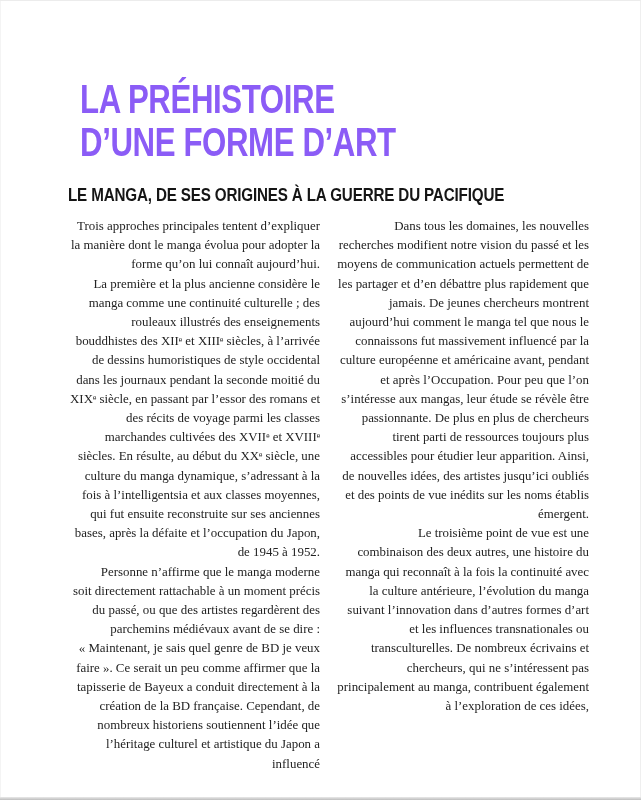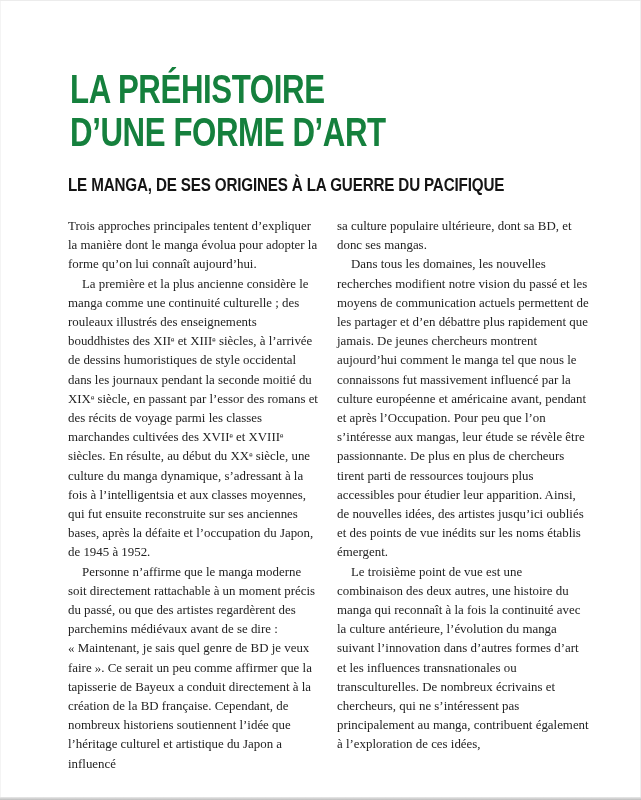--- a/index.html
+++ b/index.html
@@ -16,27 +16,27 @@
     font-family: "Liberation Serif", "DejaVu Serif", serif;
     color: #222222;
     box-shadow: inset 0 1px 0 #ececec, inset 1px 0 0 #f4f4f4, inset -1px 0 0 #efefef;
   }
   .chapter-head {
     position: absolute;
     left: 68px;
     top: 66px;
   }
   .chapter-title {
-    margin: 2px;
+    margin: 12px;
     font-family: "Liberation Sans", "DejaVu Sans", sans-serif;
     font-weight: bold;
     font-size: 40px;
     line-height: 43px;
     letter-spacing: -0.5px;
-    color: #15803d;
+    color: #8b5cf6;
   }
   .t-line {
     display: block;
     transform: scaleX(0.78);
     transform-origin: 0 50%;
     white-space: nowrap;
   }
   .chapter-subtitle {
     margin: 21px 0 0 0;
     font-family: "Liberation Sans", "DejaVu Sans", sans-serif;
@@ -58,21 +58,21 @@
     gap: 17px;
   }
   .col {
     width: 252px;
     flex: 0 0 252px;
   }
   .para {
     margin: 0;
     font-size: 12.9px;
     line-height: 19.2px;
-    text-align: left;
+    text-align: right;
     color: #232323;
   }
   .para.indent {
     text-indent: 14px;
     font-family: Liberation Serif, serif;
   }
   .scan-edge-bottom {
     position: absolute;
     left: 0;
     right: 0;
@@ -96,21 +96,20 @@
 
   <main class="article">
 
     <div class="col col-left">
       <p class="para">Trois approches principales tentent d’expliquer la manière dont le manga évolua pour adopter la forme qu’on lui connaît aujourd’hui.</p>
       <p class="para indent">La première et la plus ancienne considère le manga comme une continuité culturelle&nbsp;; des rouleaux illustrés des enseignements bouddhistes des XIIᵉ et XIIIᵉ siècles, à l’arrivée de dessins humoristiques de style occidental dans les journaux pendant la seconde moitié du XIXᵉ siècle, en passant par l’essor des romans et des récits de voyage parmi les classes marchandes cultivées des XVIIᵉ et XVIIIᵉ siècles. En résulte, au début du XXᵉ siècle, une culture du manga dynamique, s’adressant à la fois à l’intelligentsia et aux classes moyennes, qui fut ensuite reconstruite sur ses anciennes bases, après la défaite et l’occupation du Japon, de 1945 à 1952.</p>
       <p class="para indent">Personne n’affirme que le manga moderne soit directement rattachable à un moment précis du passé, ou que des artistes regardèrent des parchemins médiévaux avant de se dire&nbsp;: «&nbsp;Maintenant, je sais quel genre de BD je veux faire&nbsp;». Ce serait un peu comme affirmer que la tapisserie de Bayeux a conduit directement à la création de la BD française. Cependant, de nombreux historiens soutiennent l’idée que l’héritage culturel et artistique du Japon a influencé</p>
     </div>
 
     <div class="col col-right">
-      <p class="para">sa culture populaire ultérieure, dont sa BD, et donc ses mangas.</p>
       <p class="para indent">Dans tous les domaines, les nouvelles recherches modifient notre vision du passé et les moyens de communication actuels permettent de les partager et d’en débattre plus rapidement que jamais. De jeunes chercheurs montrent aujourd’hui comment le manga tel que nous le connaissons fut massivement influencé par la culture européenne et américaine avant, pendant et après l’Occupation. Pour peu que l’on s’intéresse aux mangas, leur étude se révèle être passionnante. De plus en plus de chercheurs tirent parti de ressources toujours plus accessibles pour étudier leur apparition. Ainsi, de nouvelles idées, des artistes jusqu’ici oubliés et des points de vue inédits sur les noms établis émergent.</p>
       <p class="para indent">Le troisième point de vue est une combinaison des deux autres, une histoire du manga qui reconnaît à la fois la continuité avec la culture antérieure, l’évolution du manga suivant l’innovation dans d’autres formes d’art et les influences transnationales ou transculturelles. De nombreux écrivains et chercheurs, qui ne s’intéressent pas principalement au manga, contribuent également à l’exploration de ces idées,</p>
     </div>
 
   </main>
 
   <div class="scan-edge-bottom"></div>
 
 </div>
 

